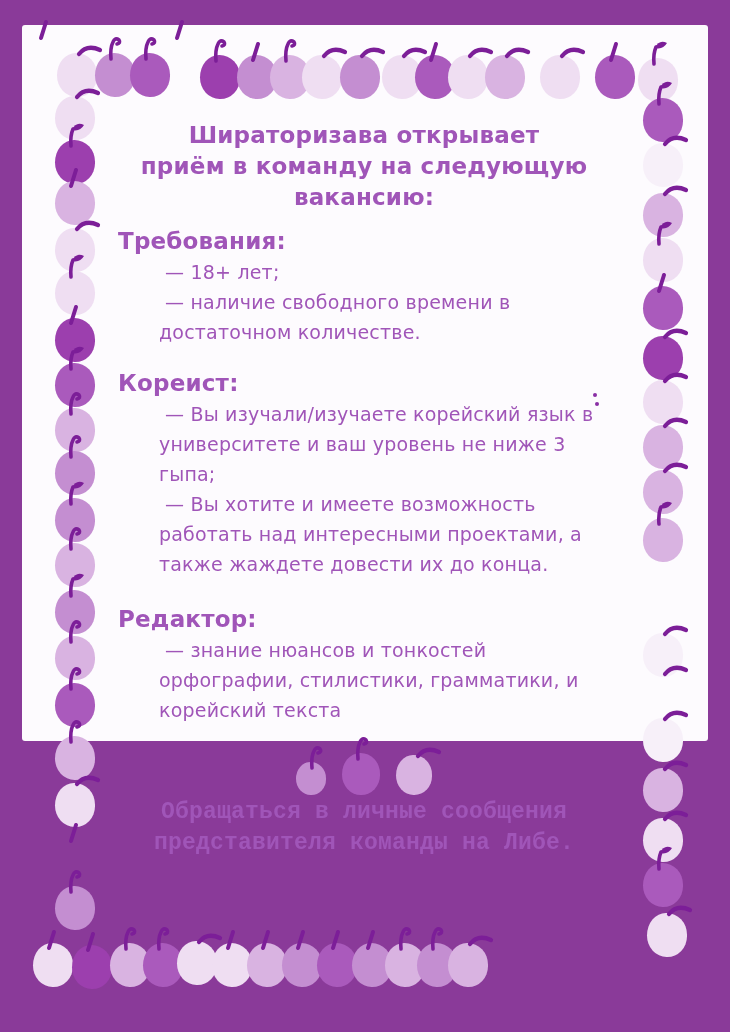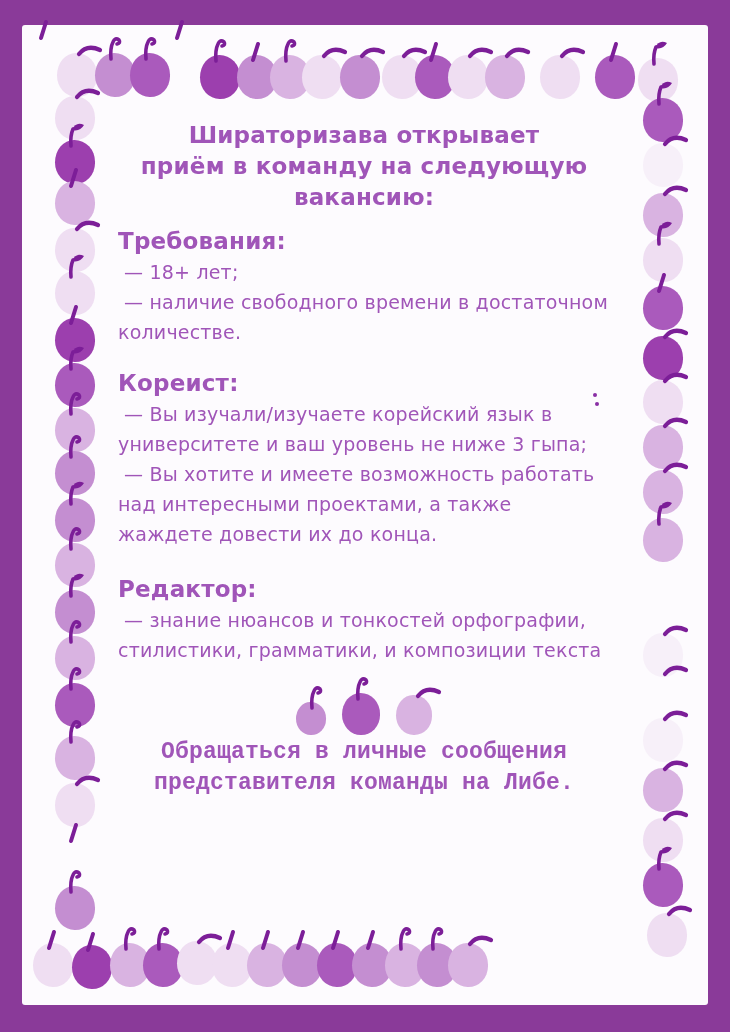--- a/index.html
+++ b/index.html
@@ -2,36 +2,36 @@
 <html><head>
 <meta charset="utf-8">
 <style>
   html,body{margin:0;padding:0;}
   body{
     width:730px;height:1032px;position:relative;overflow:hidden;
     font-family:"DejaVu Sans","Liberation Sans",sans-serif;
   }
   .frame{position:absolute;inset:0;}
   .page{
-    position:absolute;left:22px;top:25px;width:686px;height:980px;
+    position:absolute;left:22px;top:25px;width:686px;height:716px;
     border-radius:3px;
   }
   .content{
     position:absolute;left:96px;top:95px;width:492px;
     letter-spacing:0.2px;
   }
   .title-line{font-size:23px;line-height:31px;font-weight:bold;text-align:center;}
   .vacancies{margin-top:24px;}
   .vacancy-line{font-size:23px;line-height:35px;font-weight:bold;}
   .section{margin-top:12px;}
   .section.s1{margin-top:12px;}
   .section.s2{margin-top:20px;}
   .section.s3{margin-top:24px;}
   .section-heading{font-size:23px;line-height:32px;font-weight:bold;}
-  .req-item{font-size:19px;line-height:30px;text-indent:6px;}
+  .req-item{font-size:19px;line-height:30px;text-indent:6px;margin-left:41px;}
   .cluster{margin-top:14px;text-align:center;height:54px;padding-top:14px;box-sizing:border-box;}
   .cluster .berry{display:inline-block;position:relative;vertical-align:bottom;margin:0 8px;}
   .footer{margin-top:4px;font-family:Liberation Mono, monospace;}
   .footer-line{font-size:23px;line-height:31px;font-weight:bold;text-align:center;}
   .berry{position:absolute;}
   .berry-body{width:100%;height:100%;border-radius:48% 52% 50% 50% / 52% 50% 48% 50%;}
   svg.stem{position:absolute;width:26px;height:26px;overflow:visible;}
   svg.st-tick,svg.st-curl,svg.st-leaf{left:5px;top:-19px;}
   svg.st-side{left:20px;top:-12px;}
   .ink-dot{position:absolute;width:4px;height:4px;border-radius:50%;}
@@ -53,21 +53,21 @@
             <div class="req-item">— 18+ лет;</div>
             <div class="req-item">— наличие свободного времени в достаточном количестве.</div>
           </div>
           <div class="section s2">
             <div class="section-heading">Кореист:</div>
             <div class="req-item">— Вы изучали/изучаете корейский язык в университете и ваш уровень не ниже 3 гыпа;</div>
             <div class="req-item">— Вы хотите и имеете возможность работать над интересными проектами, а также жаждете довести их до конца.</div>
           </div>
           <div class="section s3">
             <div class="section-heading">Редактор:</div>
-            <div class="req-item">— знание нюансов и тонкостей орфографии, стилистики, грамматики, и композиции текста</div>
+            <div class="req-item">— знание нюансов и тонкостей орфографии, стилистики, грамматики, и корейский текста</div>
           </div>
         </div>
       <div class="cluster" id="cluster"><div class="berry" style="width: 30px; height: 33px; position: relative;"><div class="berry-body" style="background: rgb(196, 142, 209);"></div><svg class="stem st-curl" viewBox="0 0 26 26">
               <path d="M11 25 Q10 14 13 8 Q15 3 19 6 Q21 9 17 10" stroke="#7c1e98" stroke-width="3.6" fill="none" stroke-linecap="round"></path>
             </svg></div><div class="berry" style="width: 38px; height: 42px; position: relative;"><div class="berry-body" style="background: rgb(170, 90, 188);"></div><svg class="stem st-curl" viewBox="0 0 26 26">
               <path d="M11 25 Q10 14 13 8 Q15 3 19 6 Q21 9 17 10" stroke="#7c1e98" stroke-width="3.6" fill="none" stroke-linecap="round"></path>
             </svg></div><div class="berry" style="width: 36px; height: 40px; position: relative;"><div class="berry-body" style="background: rgb(217, 179, 225);"></div><svg class="stem st-side" viewBox="0 0 26 26">
               <path d="M2 13 Q10 3 23 9" stroke="#7c1e98" stroke-width="4.2" fill="none" stroke-linecap="round"></path>
             </svg></div></div>
       <div class="footer" id="footer">

